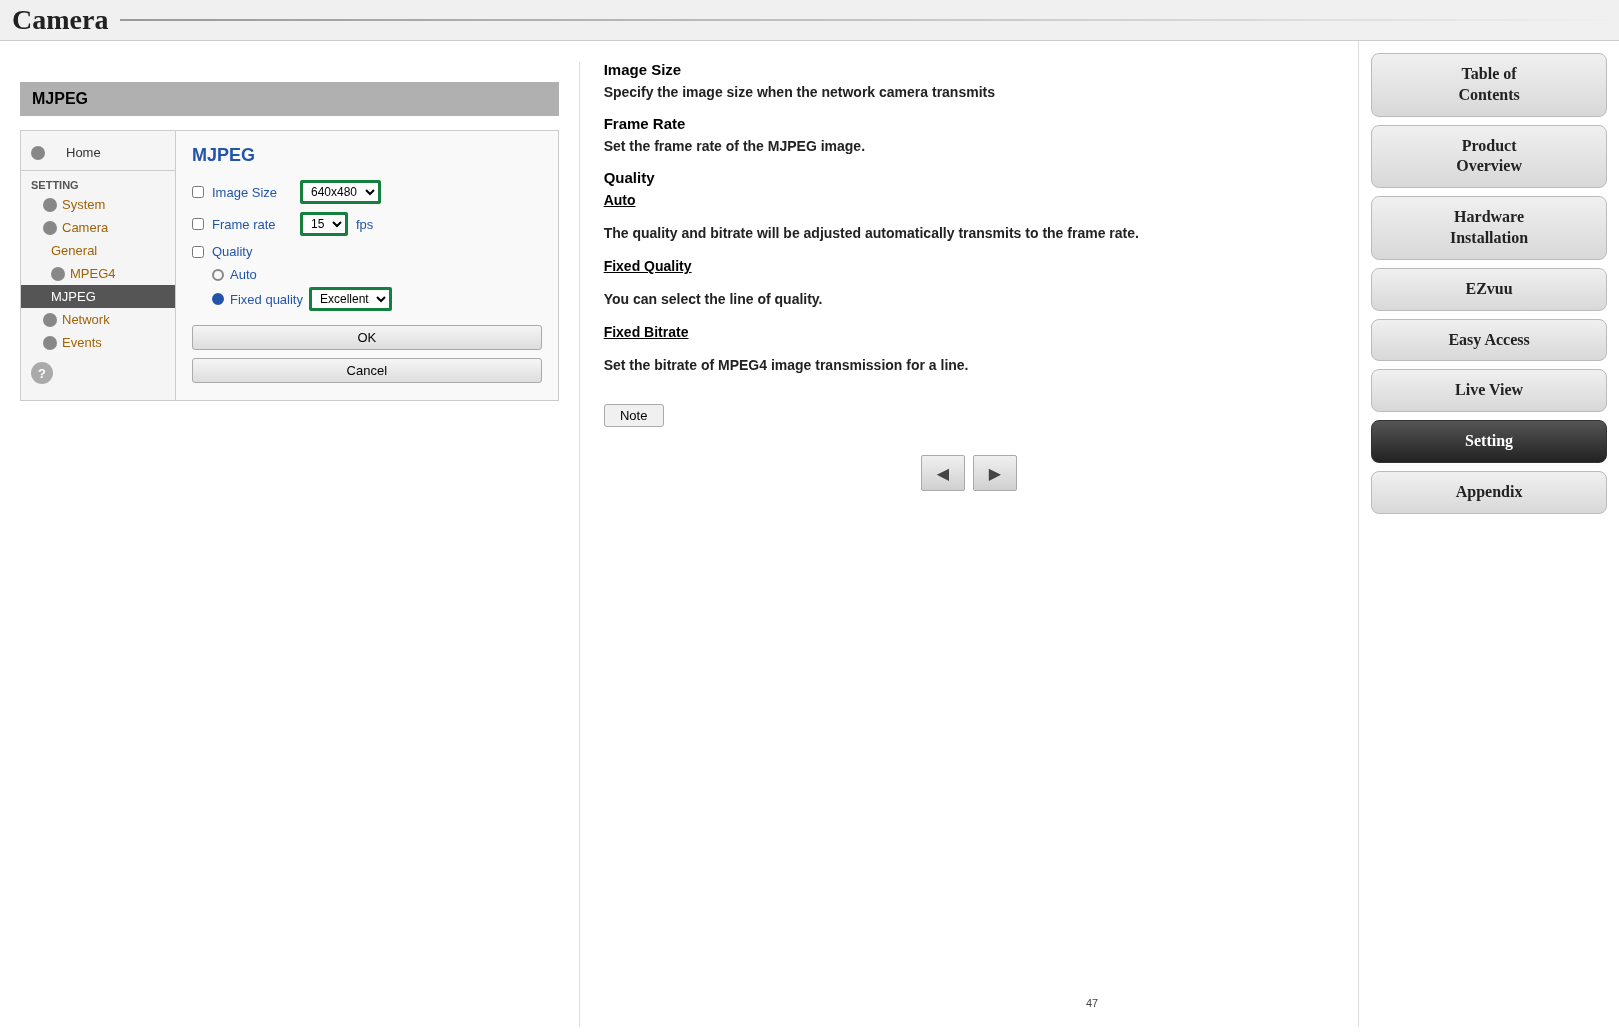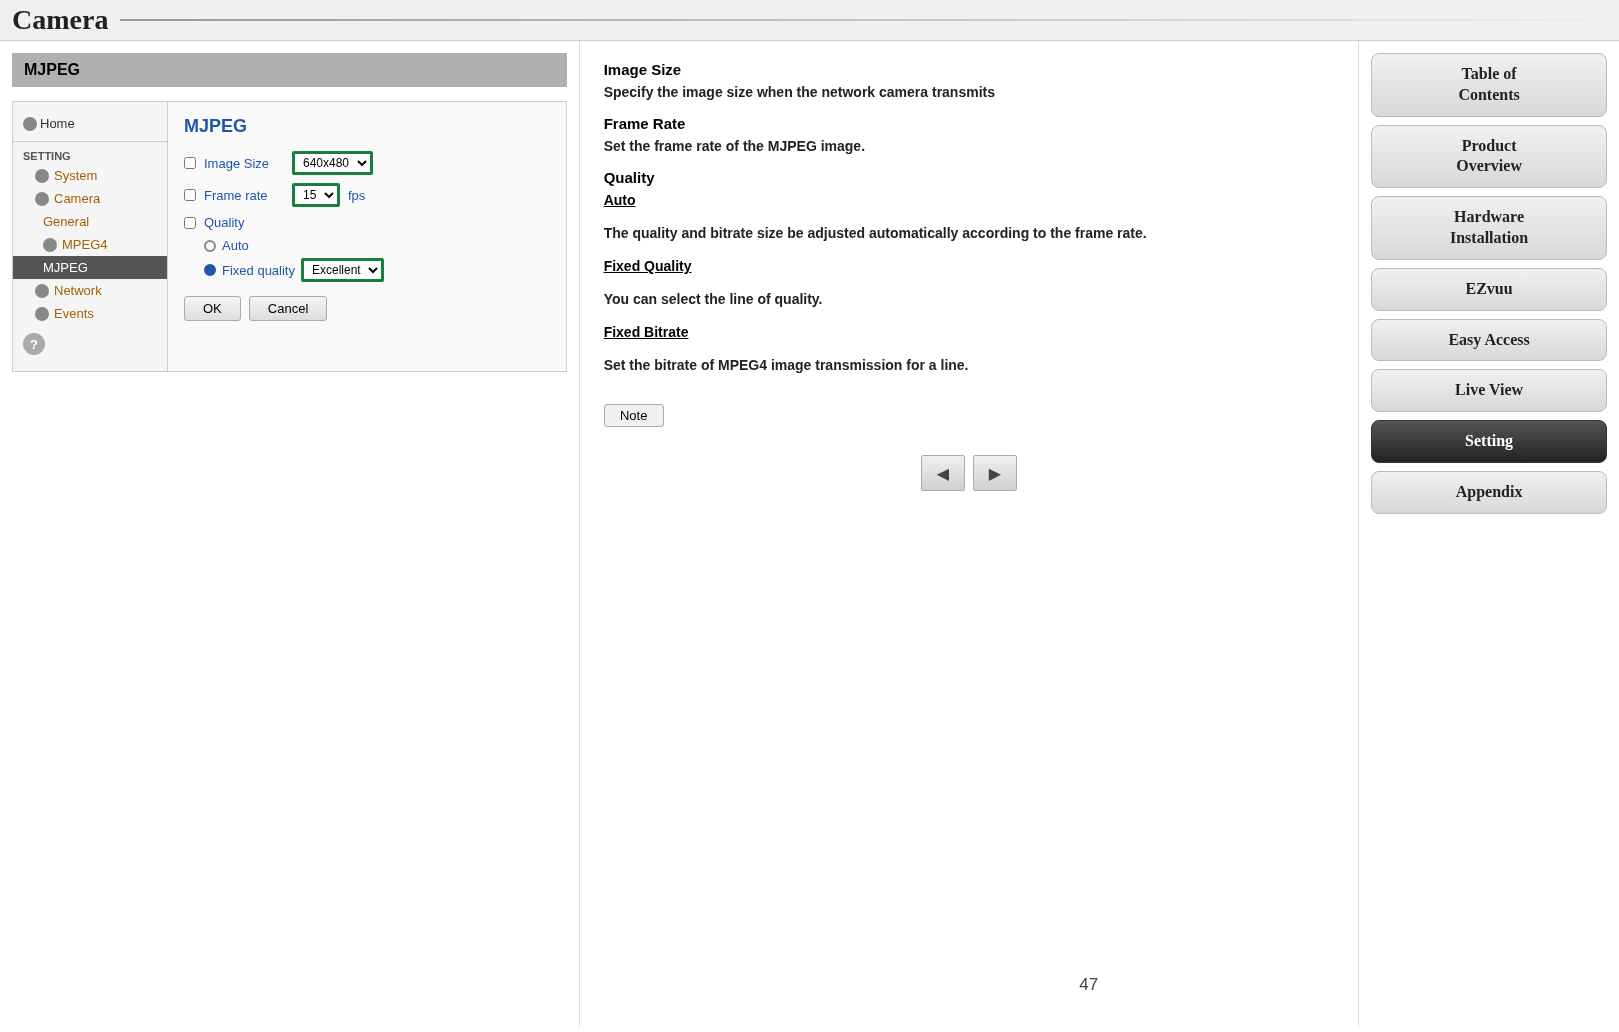--- a/index.html
+++ b/index.html
@@ -36,22 +36,23 @@
     
     .main-layout {
       display: flex;
       height: calc(1032px - 46px);
     }
 
     
     .left-panel {
       width: 580px;
       border-right: 1px solid #ddd;
-      padding: 12px;
+      padding: 20px;
       overflow-y: auto;
+      margin-top: 21px;
     }
 
     .mjpeg-header {
       background: #b0b0b0;
       padding: 8px 12px;
       font-size: 16px;
       font-weight: bold;
       color: #000;
       margin-bottom: 14px;
     }
@@ -77,21 +78,21 @@
     .sidebar-nav {
       width: 155px;
       border-right: 1px solid #ccc;
       padding: 8px 0;
       background: #f5f5f5;
     }
 
     .sidebar-nav .home-item {
       display: flex;
       align-items: center;
-      gap: 3px;
+      gap: 21px;
       padding: 6px 10px;
       font-size: 13px;
       color: #333;
     }
     .sidebar-nav .divider {
       height: 1px;
       background: #ccc;
       margin: 4px 0;
     }
     .sidebar-nav .section-label {
@@ -193,20 +194,21 @@
       display: inline-block;
     }
     .radio-btn.selected {
       background: #2255aa;
       border-color: #2255aa;
     }
     .form-buttons {
       display: flex;
       gap: 8px;
       margin-top: 14px;
+      flex-direction: column;
     }
     .form-btn {
       padding: 4px 18px;
       border: 1px solid #aaa;
       background: linear-gradient(to bottom, #f5f5f5, #ddd);
       font-size: 13px;
       cursor: pointer;
       border-radius: 3px;
     }
 
@@ -272,23 +274,23 @@
       display: flex;
       align-items: center;
       justify-content: center;
       cursor: pointer;
       font-size: 16px;
       color: #444;
       border-radius: 2px;
     }
     .page-number {
       position: absolute;
-      bottom: 32px;
+      bottom: 18px;
       right: 260px;
-      font-size: 17px;
+      font-size: 11px;
       color: #444;
     }
 
     
     .right-panel {
       width: 260px;
       padding: 12px;
       background: #fff;
       display: flex;
       flex-direction: column;
@@ -423,21 +425,21 @@
     <div class="section-title">Image Size</div>
     <p class="section-text">Specify the image size when the network camera transmits</p>
 
     <div class="section-title">Frame Rate</div>
     <p class="section-text">Set the frame rate of the MJPEG image.</p>
 
     <div class="section-title">Quality</div>
     <p class="section-text">
       <span class="underline-link">Auto</span>
     </p>
-    <p class="section-text">The quality and bitrate size be adjusted automatically according to the frame rate.</p>
+    <p class="section-text">The quality and bitrate will be adjusted automatically transmits to the frame rate.</p>
 
     <p class="section-text">
       <span class="underline-link">Fixed Quality</span>
     </p>
     <p class="section-text">You can select the line of quality.</p>
 
     <p class="section-text">
       <span class="underline-link">Fixed Bitrate</span>
     </p>
     <p class="section-text">Set the bitrate of MPEG4 image transmission for a line.</p>

